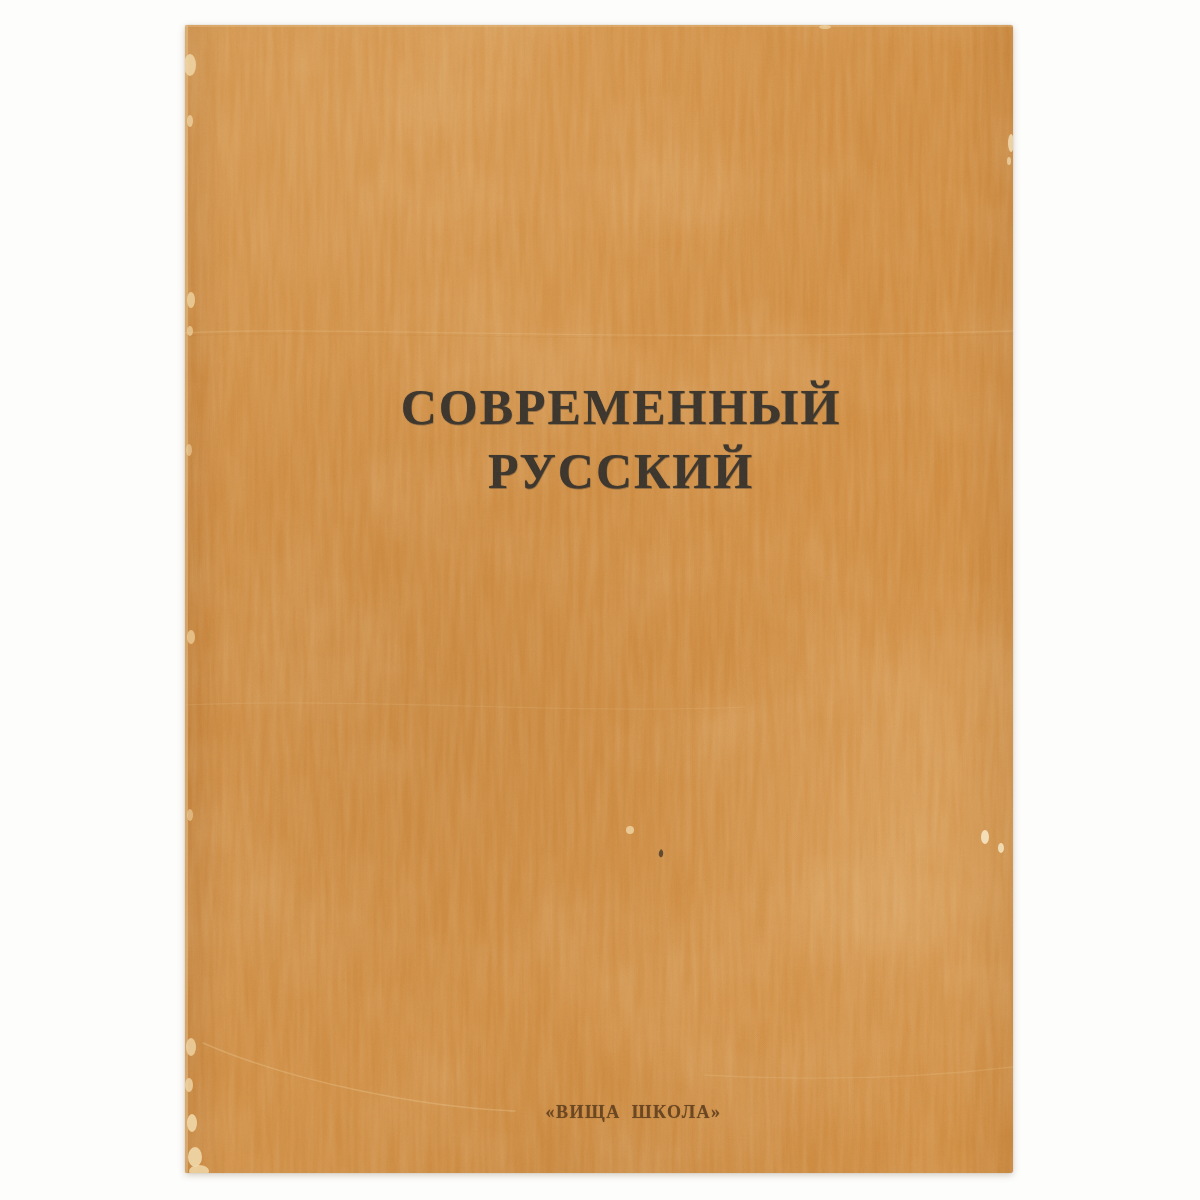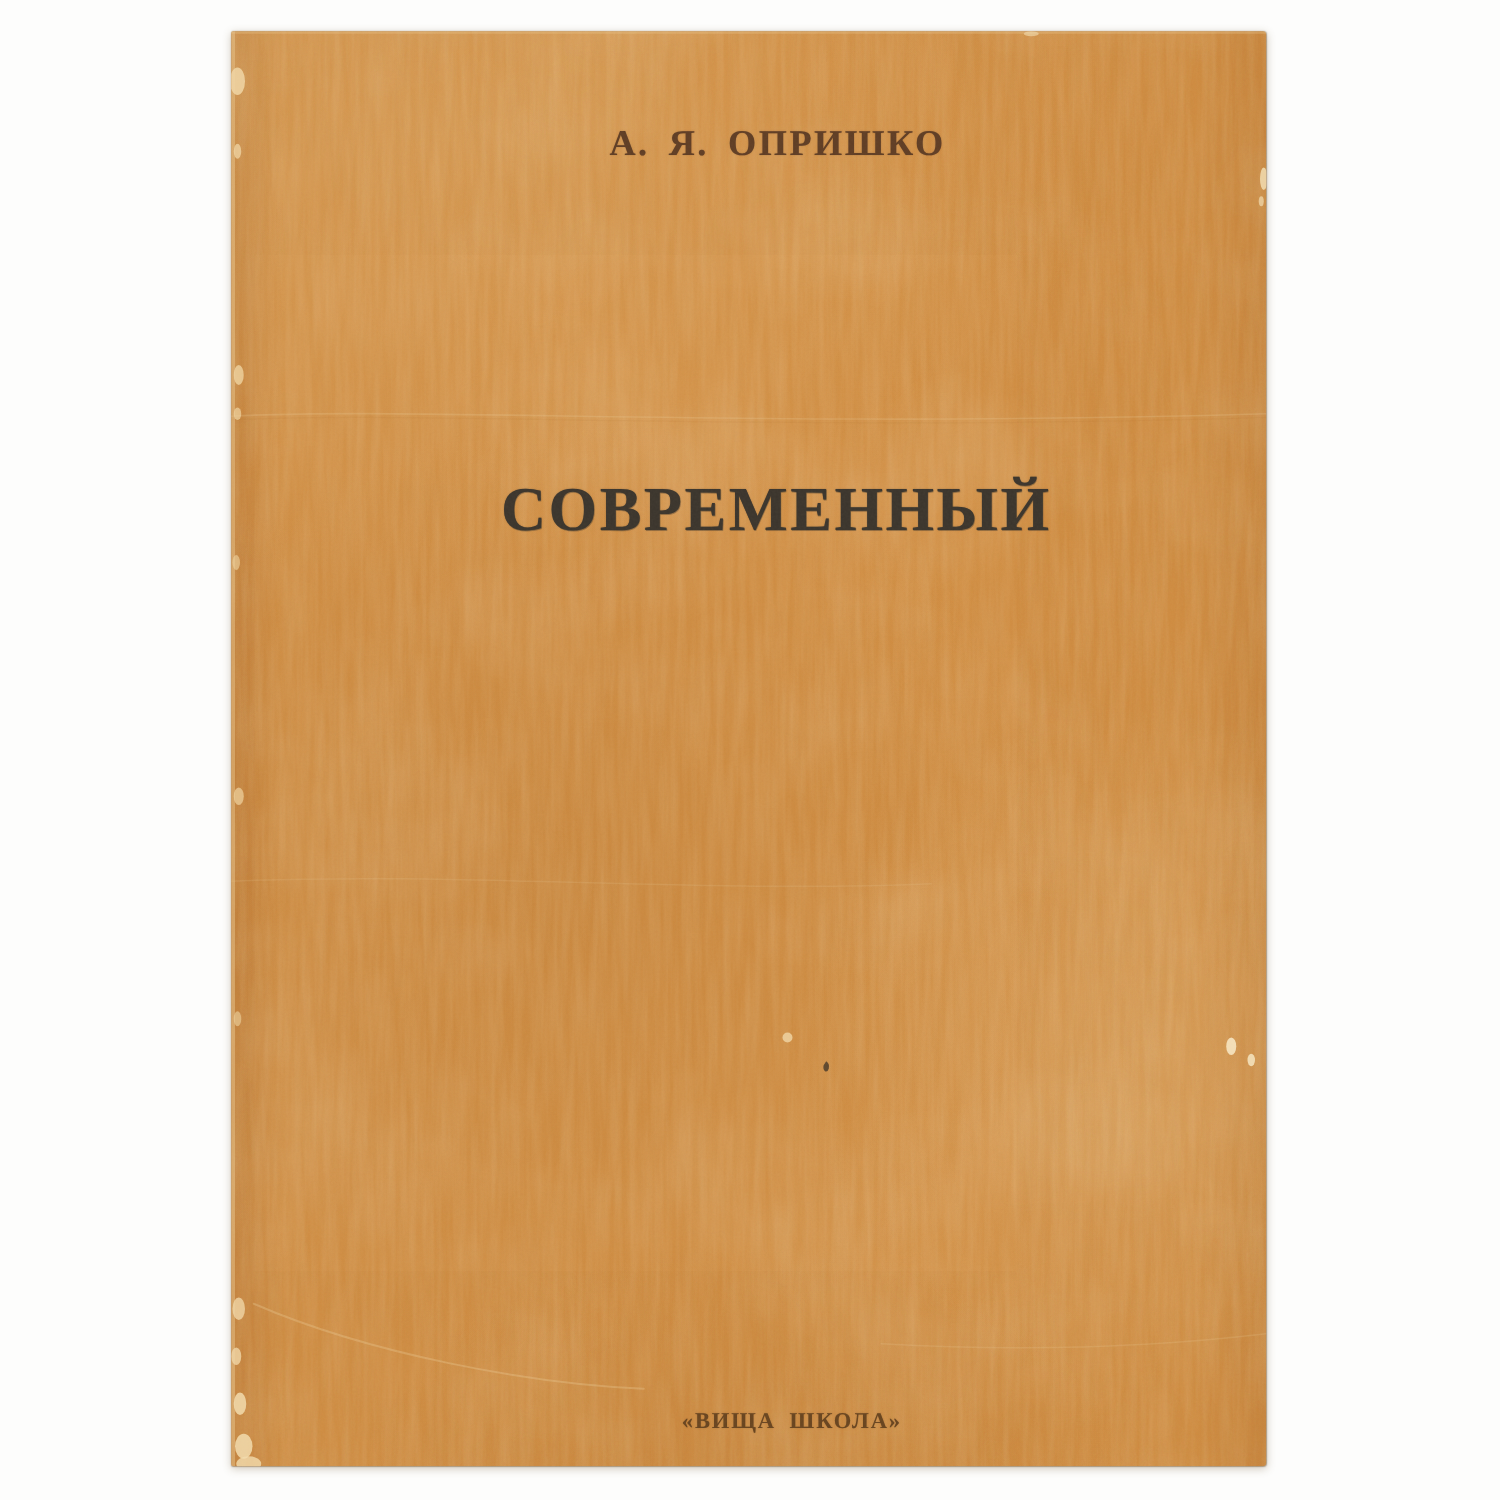--- a/index.html
+++ b/index.html
@@ -85,21 +85,20 @@
     padding-left: 69px;
     text-align: center;
     font-size: 18px;
     font-weight: bold;
     line-height: 22px;
     letter-spacing: 1.5px;
     word-spacing: 5px;
     color: #68441f;
     text-shadow: 0 0 1px rgba(104,68,31,0.5);
     z-index: 3;
-    margin-top: 24px;
   }
 </style>
 </head>
 <body>
 
 <div class="stage">
 
   <div class="cover">
 
     <svg class="texture-svg" viewBox="0 0 828 1148" preserveAspectRatio="none">
@@ -158,24 +157,24 @@
         <ellipse cx="800" cy="812" rx="4" ry="7" fill="#f6e6c2" opacity="0.9"></ellipse>
         <ellipse cx="816" cy="823" rx="3" ry="5" fill="#f6e6c2" opacity="0.85"></ellipse>
         <ellipse cx="445" cy="805" rx="4" ry="4" fill="#f0d6a6" opacity="0.8"></ellipse>
       </g>
 
       <g>
         <path d="M476,824 q3,2 2,6 q-1,3 -3,2 q-2,-2 -1,-5 z" fill="#4a3a28" opacity="0.85"></path>
       </g>
     </svg>
 
-    <div class="author">А. Я. ОПРИШКО</div>
 
     <div class="title-block">
       <div class="title-line">СОВРЕМЕННЫЙ</div>
+      <div class="title-line">РУССКИЙ</div>
     </div>
 
     <div class="publisher">«ВИЩА ШКОЛА»</div>
 
     <svg class="overlay-svg" viewBox="0 0 828 1148" preserveAspectRatio="none">
       <defs>
         <filter id="f-grain2" x="0" y="0" width="100%" height="100%">
           <feTurbulence type="fractalNoise" baseFrequency="0.5" numOctaves="2" seed="9"></feTurbulence>
           <feColorMatrix type="matrix" values="0 0 0 0 0.93  0 0 0 0 0.78  0 0 0 0 0.52  0 0 0 0.10 0"></feColorMatrix>
         </filter>

